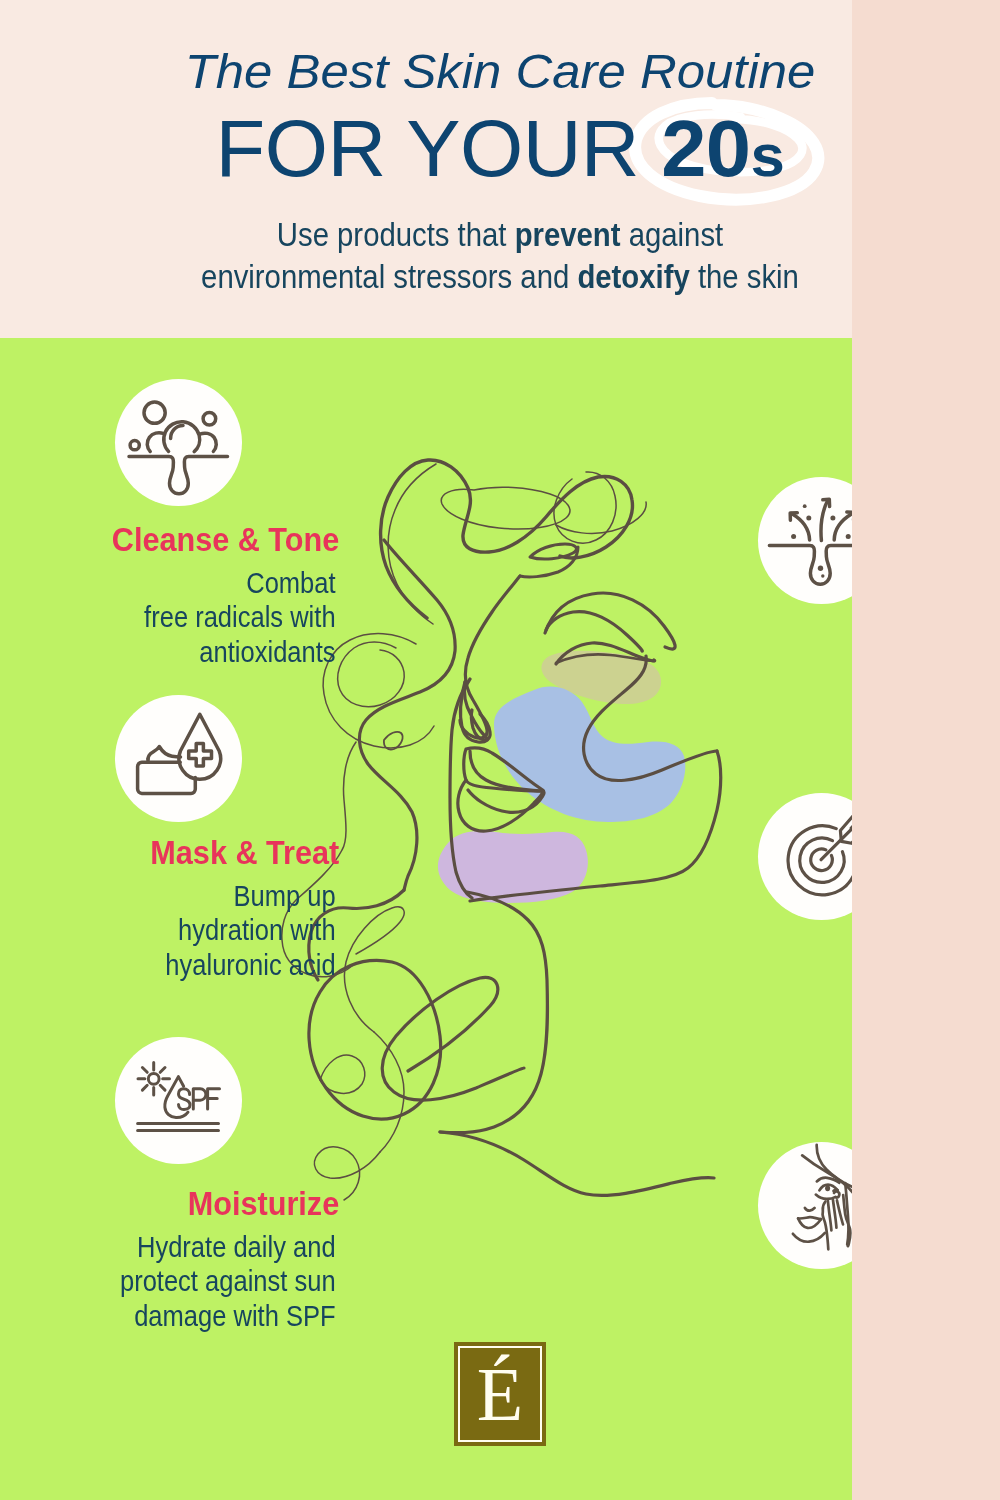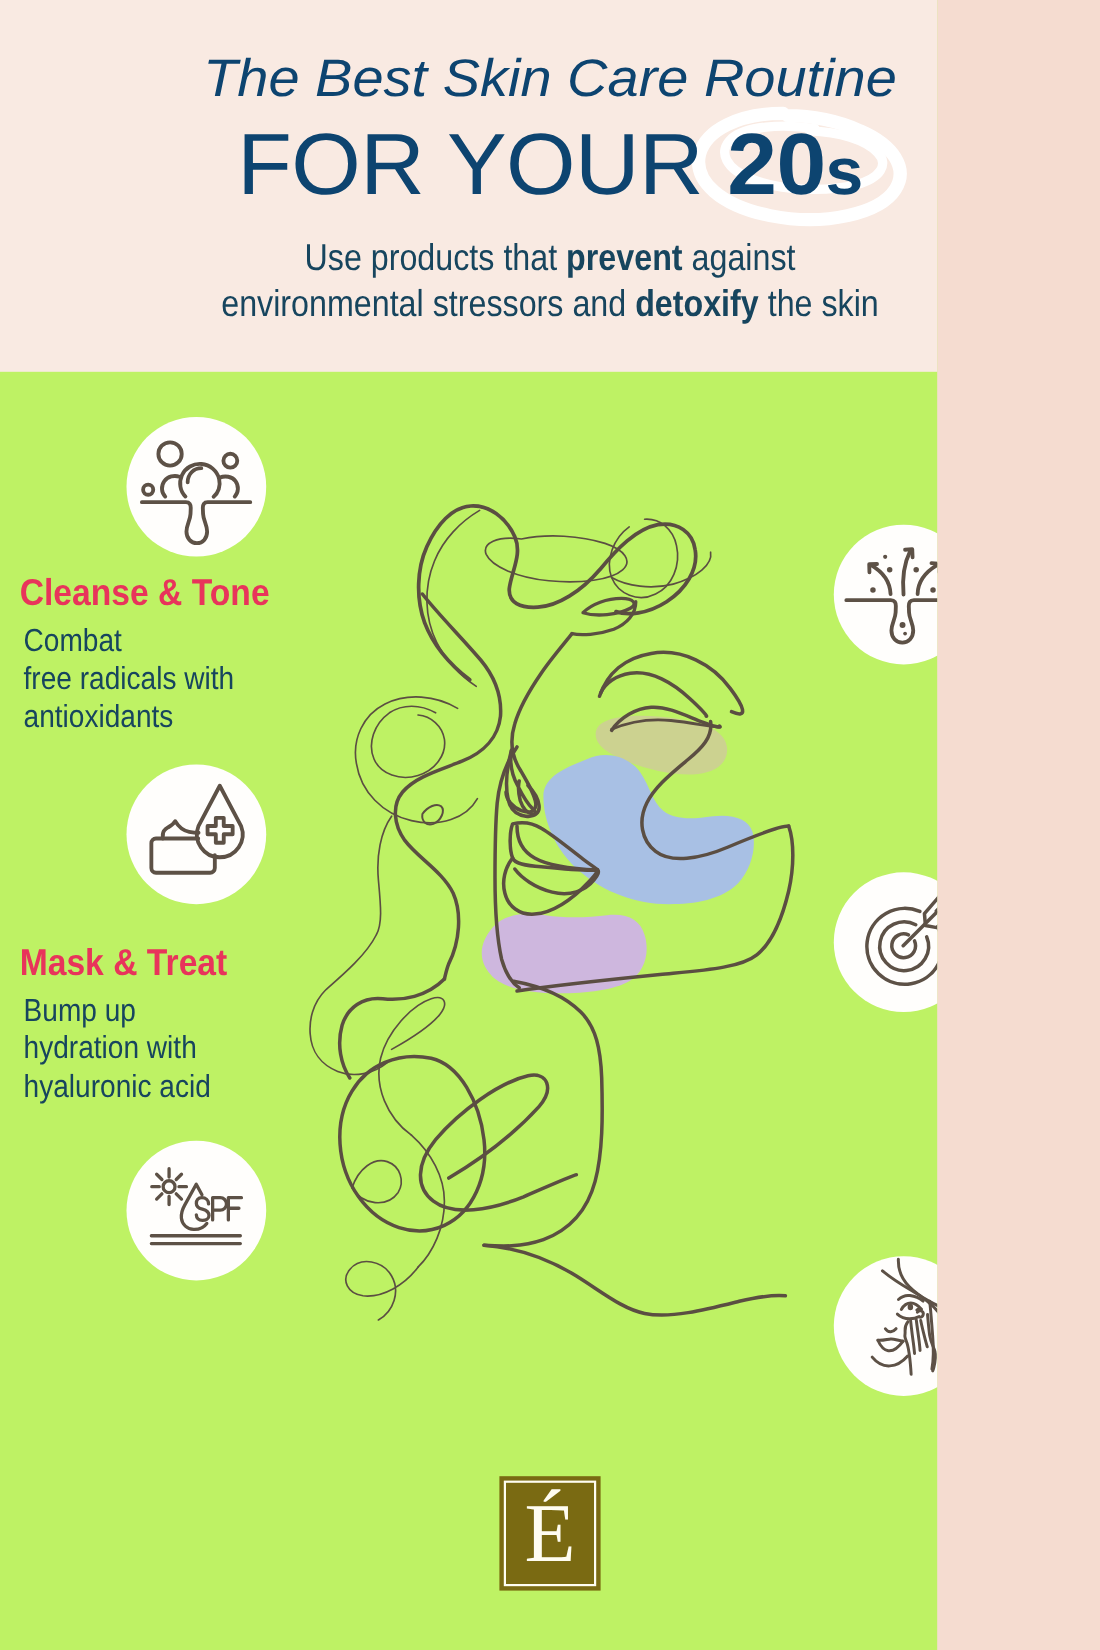--- a/index.html
+++ b/index.html
@@ -18,21 +18,21 @@
   .title2 .hl .sm{font-size:0.76em;}
   .scribble{position:absolute;left:0;top:0;width:1000px;height:338px;z-index:2;}
   .subtitle{position:absolute;left:0;top:213px;width:1000px;text-align:center;
             font-size:34px;color:#17455e;line-height:42px;font-weight:400;
             transform:scaleX(0.862);transform-origin:500px 0;}
   .subtitle b{font-weight:700;}
 
   .icircle{position:absolute;width:127px;height:127px;border-radius:50%;background:#fffefc;z-index:4;}
   .icircle svg{position:absolute;left:0;top:0;width:127px;height:127px;display:block;}
 
-  .blk{position:absolute;text-align:left;z-index:4;}
+  .blk{position:absolute;text-align:right;z-index:4;}
   .blk .t{font-size:34px;font-weight:700;color:#e8345b;line-height:1;margin:0 0 10px 0;
           transform:scaleX(0.9);transform-origin:center top;}
   .blk .d{font-size:29px;color:#17455e;line-height:34.3px;font-weight:400;
           transform:scaleX(0.88);transform-origin:center top;}
 
   .lineart{position:absolute;left:0;top:0;width:1000px;height:1500px;z-index:1;}
 
   .logo{position:absolute;z-index:4;background:#7a6a12;}
   .logo .inner{position:absolute;border:2.6px solid #fffdf0;}
   .logo .ltr{position:absolute;left:0;width:100%;text-align:center;color:#fffdf0;
@@ -289,40 +289,44 @@
       <g fill="none" stroke="#5d5146" stroke-width="3.5" stroke-linecap="round" stroke-linejoin="round">
         <path d="M84.8 19.3 L 104.2 56 A 20.8 20.8 0 1 1 65.4 56 Z"></path>
         <path d="M81.2 48.5 L 88.4 48.5 L 88.4 55.9 L 96.5 55.9 L 96.5 63.4 L 88.4 63.4 L 88.4 71.1 L 81.2 71.1 L 81.2 63.4 L 73.7 63.4 L 73.7 55.9 L 81.2 55.9 Z"></path>
         <path d="M33 63.8 C 33.2 60.6, 35.2 58.6, 37.7 57.2 C 40.6 55.5, 42.8 54.4, 44.3 51.5 C 46 54.4, 49.8 59.9, 57 61.2 C 60.6 61.8, 63.5 62, 65.5 62"></path>
         <path d="M33 63.8 L 33 67.3"></path>
         <path d="M65.2 67.3 L 26.8 67.3 A 4.3 4.3 0 0 0 22.6 71.6 L 22.6 94.1 A 4.3 4.3 0 0 0 26.8 98.4 L 76 98.4 A 4.3 4.3 0 0 0 80.3 94.1 L 80.3 82.4"></path>
       </g>
     </svg>
   </div>
 
-  <div class="blk" style="left:0px;top:858px;width:357px">
+  <div class="blk" style="left:0px;top:835px;width:357px">
     <div class="t">Mask &amp; Treat</div>
     <div class="d"><span>Bump up</span><br><span>hydration with</span><br><span>hyaluronic acid</span></div>
   </div>
 
   <div class="icircle" style="left:115px;top:1037px">
     <svg viewBox="0 0 127 127">
       <g fill="none" stroke="#5d5146" stroke-width="3" stroke-linecap="round" stroke-linejoin="round">
         <circle cx="38.7" cy="41.8" r="5.4"></circle>
         <path d="M38.7 25.5 L 38.7 33 M38.7 50.6 L 38.7 58.1 M23 41.8 L 29.8 41.8 M47.7 41.8 L 54.5 41.8
                  M27.4 30.5 L 32.2 35.3 M45.2 48.3 L 50 53.1 M50 30.5 L 45.2 35.3 M32.2 48.3 L 27.4 53.1"></path>
         <path d="M68.6 49.2 L 63.4 39.6 L 52.8 58.8 C 50.2 63.4, 49.6 67, 49.9 70.4 C 50.5 76.3, 55.2 80.4, 61 80.6 C 65.7 80.8, 70.5 78.6, 73 75.2"></path>
         <path d="M74.6 57.5 C 74.6 54.2, 72 51.8, 68.5 51.8 C 65.1 51.8, 63.5 54.2, 63.5 57 C 63.5 59.8, 65.5 61.3, 69 62.2 C 72.8 63.2, 75 65, 75 68 C 75 71, 72.3 72.5, 69 72.5 C 65.7 72.5, 63.5 70.4, 63.5 67.4"></path>
         <path d="M78.3 72 L 78.3 51.8 L 85.2 51.8 A 5.7 5.7 0 0 1 85.2 63.2 L 78.3 63.2"></path>
         <path d="M92.6 72 L 92.6 51.8 L 104.5 51.8 M92.6 61.4 L 102.2 61.4"></path>
         <path d="M22.6 86.4 L 103.5 86.4 M22.6 93.5 L 103.5 93.5"></path>
       </g>
     </svg>
   </div>
 
+  <div class="blk" style="left:0px;top:1186px;width:357px">
+    <div class="t">Moisturize</div>
+    <div class="d"><span>Hydrate daily and</span><br><span>protect against sun</span><br><span>damage with SPF</span></div>
+  </div>
 
   <div class="icircle" style="left:758px;top:477px">
     <svg viewBox="0 0 127 127">
       <g fill="none" stroke="#5d5146" stroke-width="3.5" stroke-linecap="round" stroke-linejoin="round">
         <path d="M63.4 63.5 C 62.2 50.5, 63.2 36.5, 69.5 23.8"></path>
         <path d="M64.8 22.8 L 71.3 22.2 L 71.6 29.6"></path>
         <path d="M51.6 63 C 51.2 53.5, 47.2 44.4, 33.9 36.7"></path>
         <path d="M32.4 43.2 L 32.2 35.9 L 39.3 35.7"></path>
         <path d="M76.2 63 C 76.4 53.5, 81 44.4, 94.2 36.6"></path>
         <path d="M88.8 35 L 96.2 35.5 L 95.6 42.7"></path>

